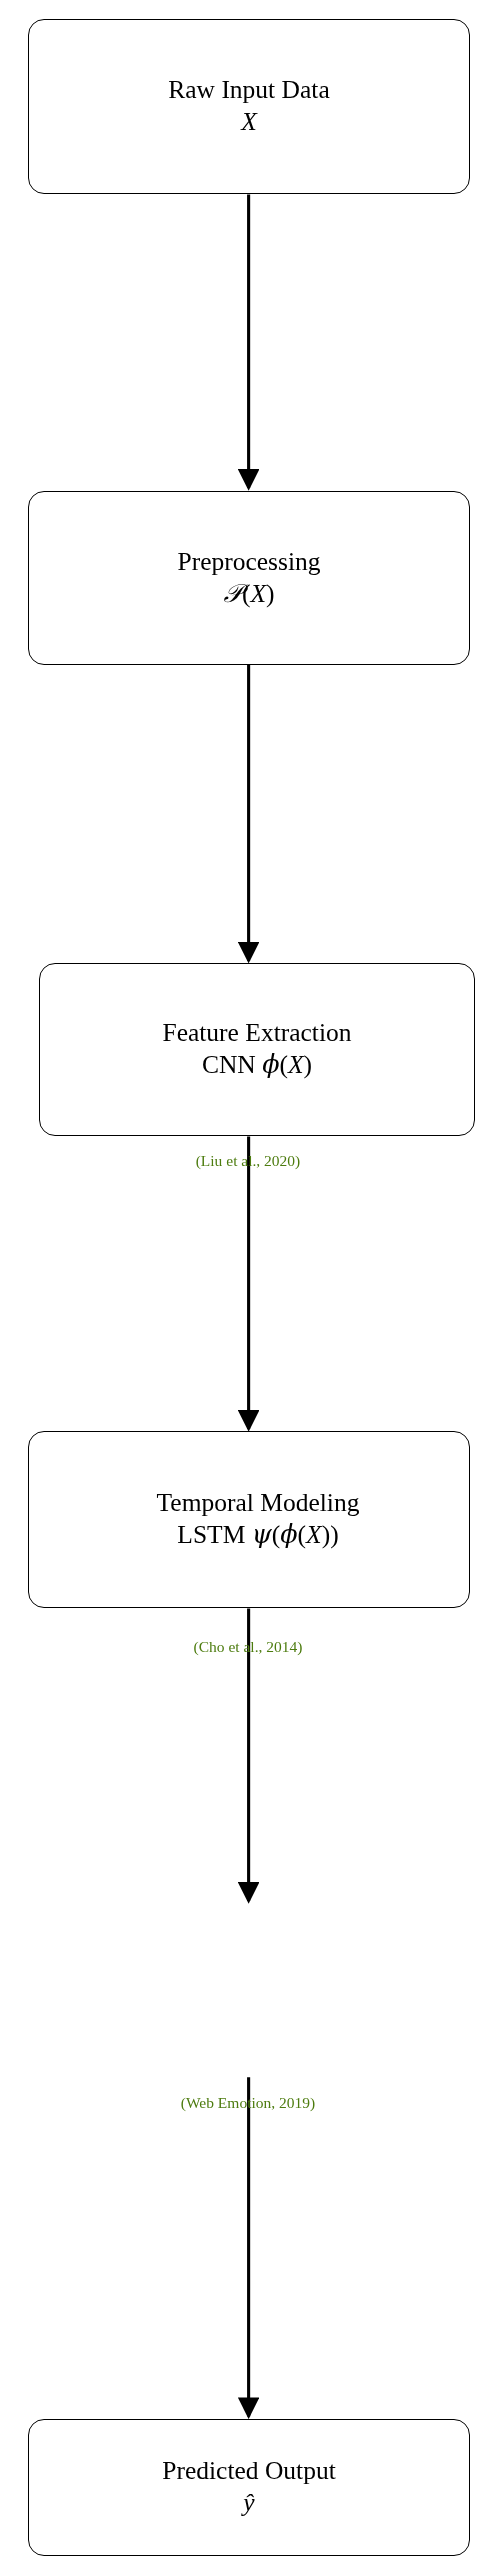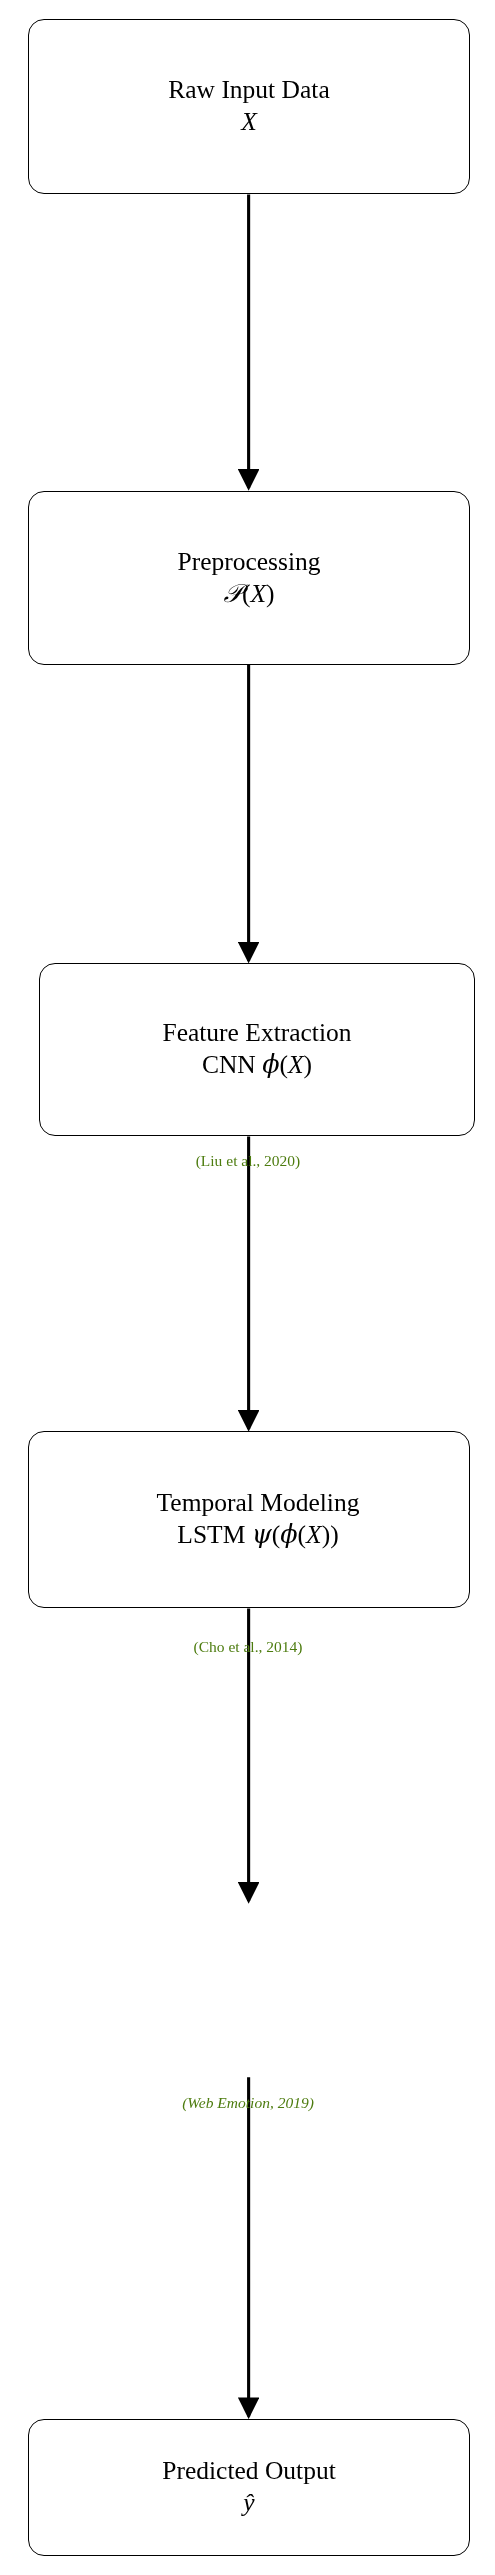--- a/index.html
+++ b/index.html
@@ -124,21 +124,21 @@
   <div class="edge-label" style="left:0px; top:1153px; width:496px;">(Liu et al., 2020)</div>
 
   <div class="node" id="node-temporal-modeling" style="left:28px; top:1431px; width:442px; height:177px;padding-left:18px;">
     <div class="line1">Temporal Modeling</div>
     <div class="line2">LSTM&nbsp;<span class="mgrk">ψ</span><span class="mpar">(</span><span class="mgrk">ϕ</span><span class="mpar">(</span><span class="mi">X</span><span class="mpar">))</span></div>
   </div>
 
   <div class="edge-label" style="left:0px; top:1625px; width:496px;margin-top:14px;">(Cho et al., 2014)</div>
 
 
-  <div class="edge-label" style="left:0px; top:2095px; width:496px;font-style:italic;">(Web Emotion, 2019)</div>
+  <div class="edge-label" style="left:0px; top:2095px; width:496px;">(Web Emotion, 2019)</div>
 
   <div class="node" id="node-predicted-output" style="left:28px; top:2419px; width:442px; height:137px;">
     <div class="line1">Predicted Output</div>
     <div class="line2"><span class="mi">ŷ</span></div>
   </div>
 
 </div>
 
 
 </body></html>

